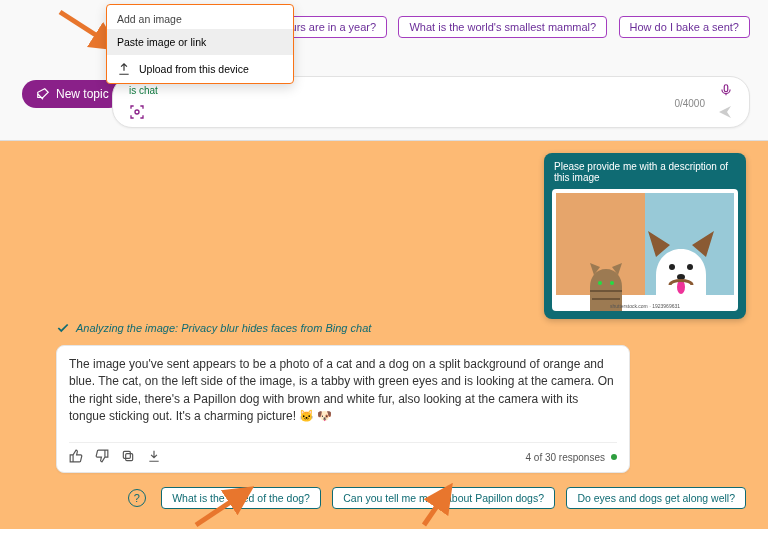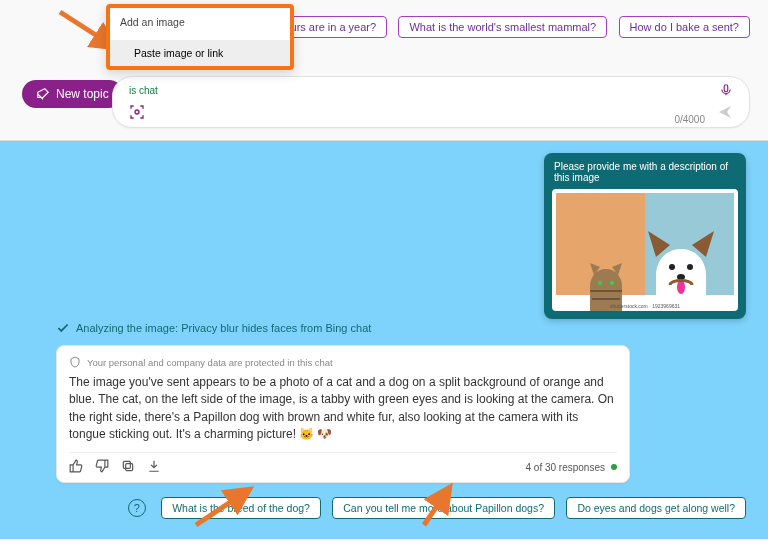--- a/index.html
+++ b/index.html
@@ -5,42 +5,42 @@
   * { box-sizing: border-box; margin: 0; padding: 0; }
   body { font-family: 'Segoe UI', Arial, sans-serif; background: #fff; width: 768px; height: 552px; overflow: hidden; font-size: 12px; position: relative; }
   .top { background: #f9f9f9; padding: 4px 0 8px 0; border-bottom: 1px solid #ddd; position: relative; }
   .suggest-row { text-align: right; padding: 12px 18px 4px 0; }
   .chip { display:inline-block; border:1px solid #a43dbf; color:#6b2e99; border-radius:4px; padding:4px 10px; font-size:11px; margin-left:8px; cursor:pointer; background:#fff; }
   .newtopic { position:absolute; left:22px; top:80px; background:#8a2089; color:#fff; border-radius:20px; padding:7px 14px; font-size:12px; display:flex; align-items:center; gap:6px; cursor:pointer; }
   .nt-icon { width:14px; height:14px; }
   .inputbar { margin:34px 18px 4px 112px; background:#fff; border:1px solid #e2e2e2; border-radius:20px; padding:6px 16px 4px 16px; position:relative; min-height:52px; box-shadow:0 1px 2px rgba(0,0,0,.05); }
   .protected { color:#107c41; font-size:10px; }
   .mic { position:absolute; right:16px; top:6px; color:#8a2089; cursor:pointer; }
-  .counter { position:absolute; right:44px; bottom:2px; color:#888; font-size:10px; }
+  .counter { position:absolute; right:44px; bottom:18px; color:#888; font-size:10px; }
   .send { position:absolute; right:16px; bottom:4px; color:#bbb; cursor:pointer; }
   .lens { position:absolute; left:16px; bottom:4px; color:#8a2089; cursor:pointer; }
-  .popup { position:absolute; left:106px; top:4px; width:188px; background:#fff; border:4px solid #f97316; border-radius:4px; box-shadow:0 4px 12px rgba(0,0,0,.15); z-index:20; }
+  .popup { position:absolute; left:106px; top:4px; width:188px; background:#fff; border:1px solid #f97316; border-radius:4px; box-shadow:0 4px 12px rgba(0,0,0,.15); z-index:20; }
   .popup .hdr { padding:8px 10px 4px; font-size:10.5px; color:#444; }
-  .popup .opt { padding:7px 24px; font-size:10.5px; display:flex; align-items:center; gap:8px; cursor:pointer;margin-top:8px; }
+  .popup .opt { padding:7px 10px; font-size:10.5px; display:flex; align-items:center; gap:8px; cursor:pointer; }
   .popup .opt.hl { background:#eee; }
   .ic { width:14px; height:14px; flex:none; }
-  .section2 { background:#7dd3fc; padding:12px 18px 20px; position:relative; }
+  .section2 { background:#fdba74; padding:12px 18px 20px; position:relative; }
   .userbubble { position:absolute; right:22px; top:12px; width:202px; background:#0f6b73; color:#fff; border-radius:8px; padding:8px; font-size:10px; box-shadow:0 2px 6px rgba(0,0,0,.2); }
   .userbubble .cap { padding:0 2px 6px; }
   .photo { width:100%; height:122px; background:#fff; border-radius:4px; overflow:hidden; position:relative; }
   .photo-inner { position:absolute; top:4px; left:4px; right:4px; bottom:16px; display:flex; }
   .photo-left { flex:1; background:#e6a56b; }
   .photo-right { flex:1; background:#98c9d7; }
   .photo-credit { position:absolute; bottom:2px; left:0; right:0; text-align:center; font-size:5px; color:#555; }
-  .analyzing { margin-top:168px; display:flex; align-items:center; gap:6px; color:#0f6b73; font-size:11px; margin-left:38px; }
+  .analyzing { margin-top:168px; display:flex; align-items:center; gap:6px; color:#0f6b73; font-size:11px; margin-left:38px;font-style:italic; }
   .check { color:#0f6b73; }
   .msgcard { margin:10px 120px 0 38px; background:#fff; border:1px solid #e6e6e6; border-radius:8px; padding:10px 12px 6px; box-shadow:0 1px 2px rgba(0,0,0,.05); }
   .shield { color:#888; font-size:9.5px; display:flex; align-items:center; gap:6px; margin-bottom:6px; }
   .msgtext { color:#333; font-size:12px; line-height:1.45; }
-  .msgfoot { margin-top:8px; padding-top:6px; border-top:1px solid #eee; display:flex; align-items:center; justify-content:space-between; }
+  .msgfoot { margin-top:16px; padding-top:6px; border-top:1px solid #eee; display:flex; align-items:center; justify-content:space-between; }
   .footicons { display:flex; gap:12px; color:#555; }
   .footicons span { cursor:pointer; }
   .respct { font-size:10px; color:#555; display:flex; align-items:center; gap:6px; }
   .dot { width:6px; height:6px; background:#2e9e3f; border-radius:50%; }
   .followups { margin:14px 0 0 38px; text-align:right; padding-right:4px; }
   .qmark { display:inline-flex; width:18px; height:18px; border:1.5px solid #0f6b73; color:#0f6b73; border-radius:50%; align-items:center; justify-content:center; font-size:11px; margin-right:4px; }
   .fchip { display:inline-block; border:1px solid #0f6b73; color:#0f6b73; border-radius:4px; padding:4px 10px; font-size:10.5px; margin-left:8px; cursor:pointer; background:#fff; }
   
   .arrow { position:absolute; pointer-events:none; }
   .cat,.dog { position:absolute; bottom:0; }
@@ -83,20 +83,26 @@
           <circle cx="12" cy="12" r="3"></circle>
         </svg>
     </span>
   </div>
 
   <div class="popup">
     <div class="hdr">Add an image</div>
     <div class="opt hl">
       <span>Paste image or link</span>
     </div>
+    <div class="opt">
+      <svg class="ic" viewBox="0 0 24 24" fill="none" stroke="#333" stroke-width="2">
+          <path d="M12 3v12M7 8l5-5 5 5M4 21h16"></path>
+        </svg>
+      <span>Upload from this device</span>
+    </div>
   </div>
 
   <svg class="arrow" style="left:56px; top:8px; width:70px; height:50px;" viewBox="0 0 70 50">
     <defs>
         <marker id="ah1" markerWidth="6" markerHeight="6" refX="5" refY="3" orient="auto">
           <path d="M0 0L6 3L0 6Z" fill="#e8762d"></path>
         </marker>
       </defs>
     <line x1="4" y1="4" x2="60" y2="40" stroke="#e8762d" stroke-width="5" marker-end="url(#ah1)"></line>
   </svg>
@@ -133,26 +139,20 @@
   </div>
 
   <div class="analyzing">
     <svg class="check" width="14" height="14" viewBox="0 0 24 24" fill="none" stroke="#0f6b73" stroke-width="3">
         <path d="M4 12l5 5L20 6"></path>
       </svg>
     <span>Analyzing the image: Privacy blur hides faces from Bing chat</span>
   </div>
 
   <div class="msgcard">
-    <div class="shield">
-      <svg width="12" height="12" viewBox="0 0 24 24" fill="none" stroke="#888" stroke-width="2">
-          <path d="M12 2l8 4v6c0 5-3 9-8 10-5-1-8-5-8-10V6z"></path>
-        </svg>
-      <span>Your personal and company data are protected in this chat</span>
-    </div>
     <div class="msgtext">The image you've sent appears to be a photo of a cat and a dog on a split background of orange and blue. The cat, on the left side of the image, is a tabby with green eyes and is looking at the camera. On the right side, there's a Papillon dog with brown and white fur, also looking at the camera with its tongue sticking out. It's a charming picture! 🐱 🐶</div>
     <div class="msgfoot">
       <div class="footicons">
         <span><svg width="14" height="14" viewBox="0 0 24 24" fill="none" stroke="#555" stroke-width="2">
               <path d="M7 22V10l5-8c2 0 3 2 2 4l-1 4h7c1 0 2 1 2 2l-2 8c0 1-1 2-2 2H7z M2 10h5v12H2z"></path>
             </svg></span>
         <span><svg width="14" height="14" viewBox="0 0 24 24" fill="none" stroke="#555" stroke-width="2">
               <path d="M17 2v12l-5 8c-2 0-3-2-2-4l1-4H4c-1 0-2-1-2-2l2-8c0-1 1-2 2-2h11z M22 14h-5V2h5z"></path>
             </svg></span>
         <span><svg width="14" height="14" viewBox="0 0 24 24" fill="none" stroke="#555" stroke-width="2">

